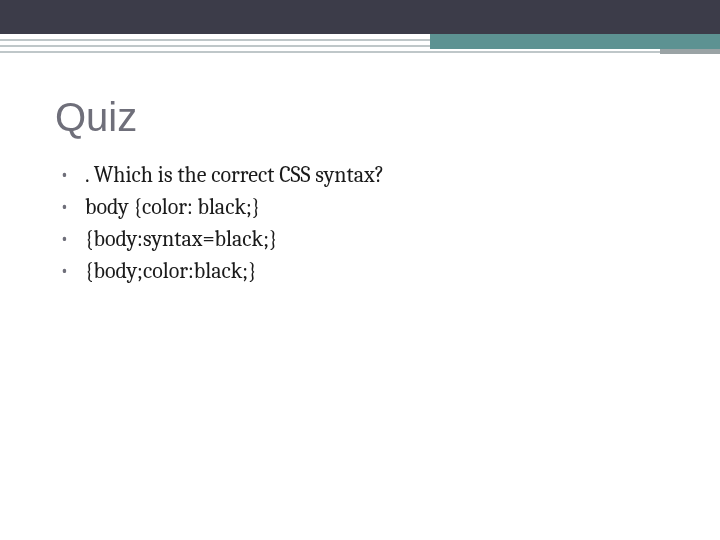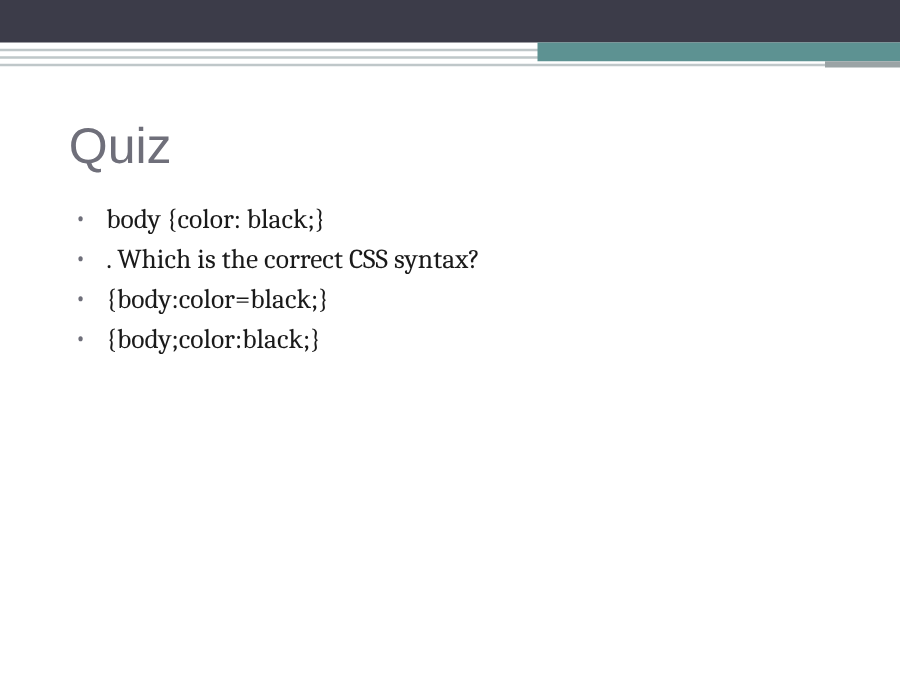--- a/index.html
+++ b/index.html
@@ -91,18 +91,18 @@
 <div class="topbar"></div>
 <div class="hline l1"></div>
 <div class="hline l2"></div>
 <div class="hline l3"></div>
 <div class="tealbar"></div>
 <div class="greystub"></div>
 
 <div class="content">
   <h1 class="title">Quiz</h1>
   <ul class="bullets">
+    <li>. Which is the correct CSS syntax?</li>
     <li>body {color: black;}</li>
-    <li>. Which is the correct CSS syntax?</li>
-    <li>{body:color=black;}</li>
+    <li>{body:syntax=black;}</li>
     <li>{body;color:black;}</li>
   </ul>
 </div>
 
 </body></html>

